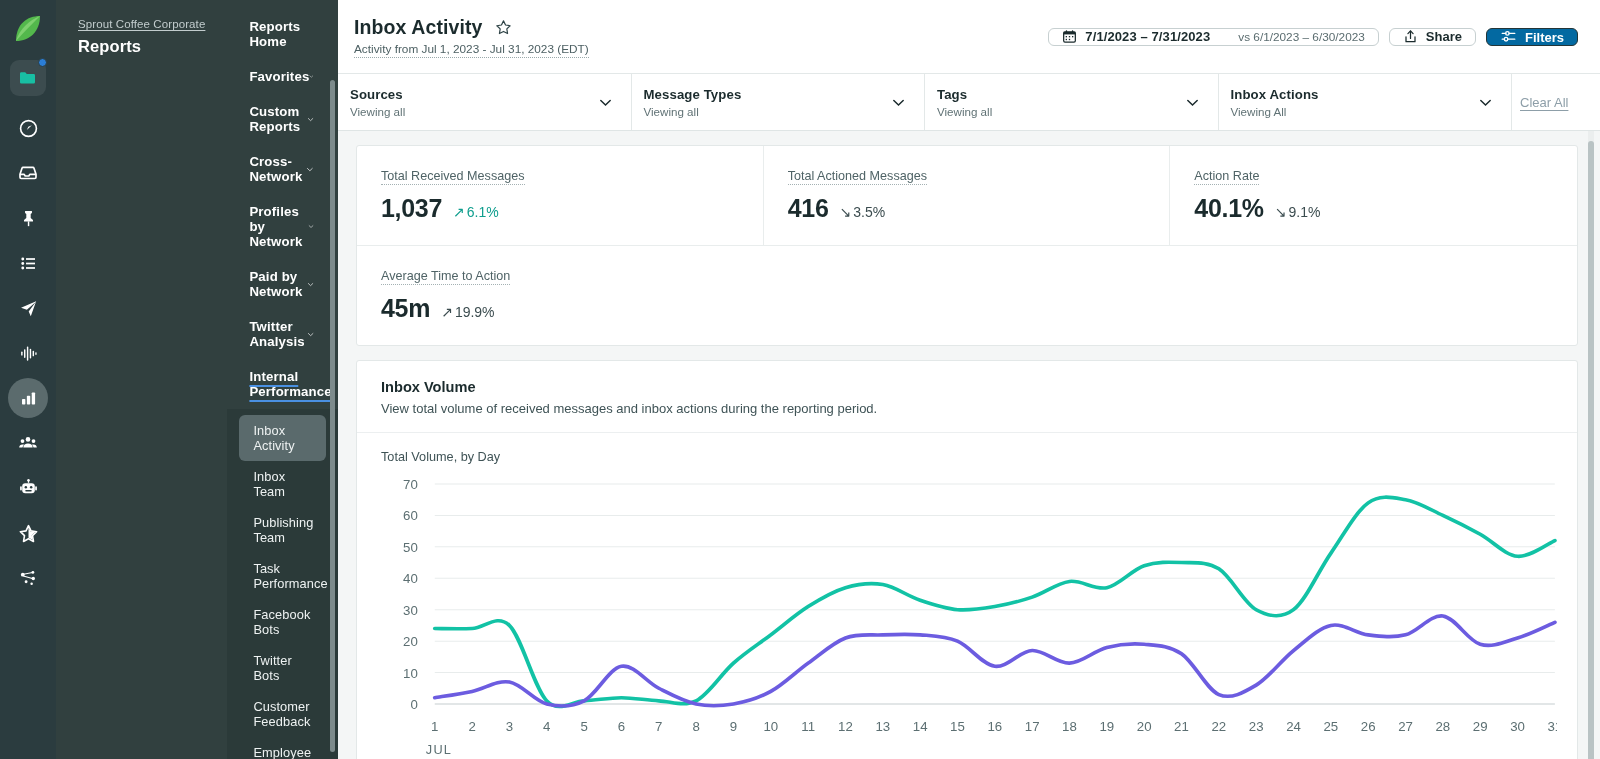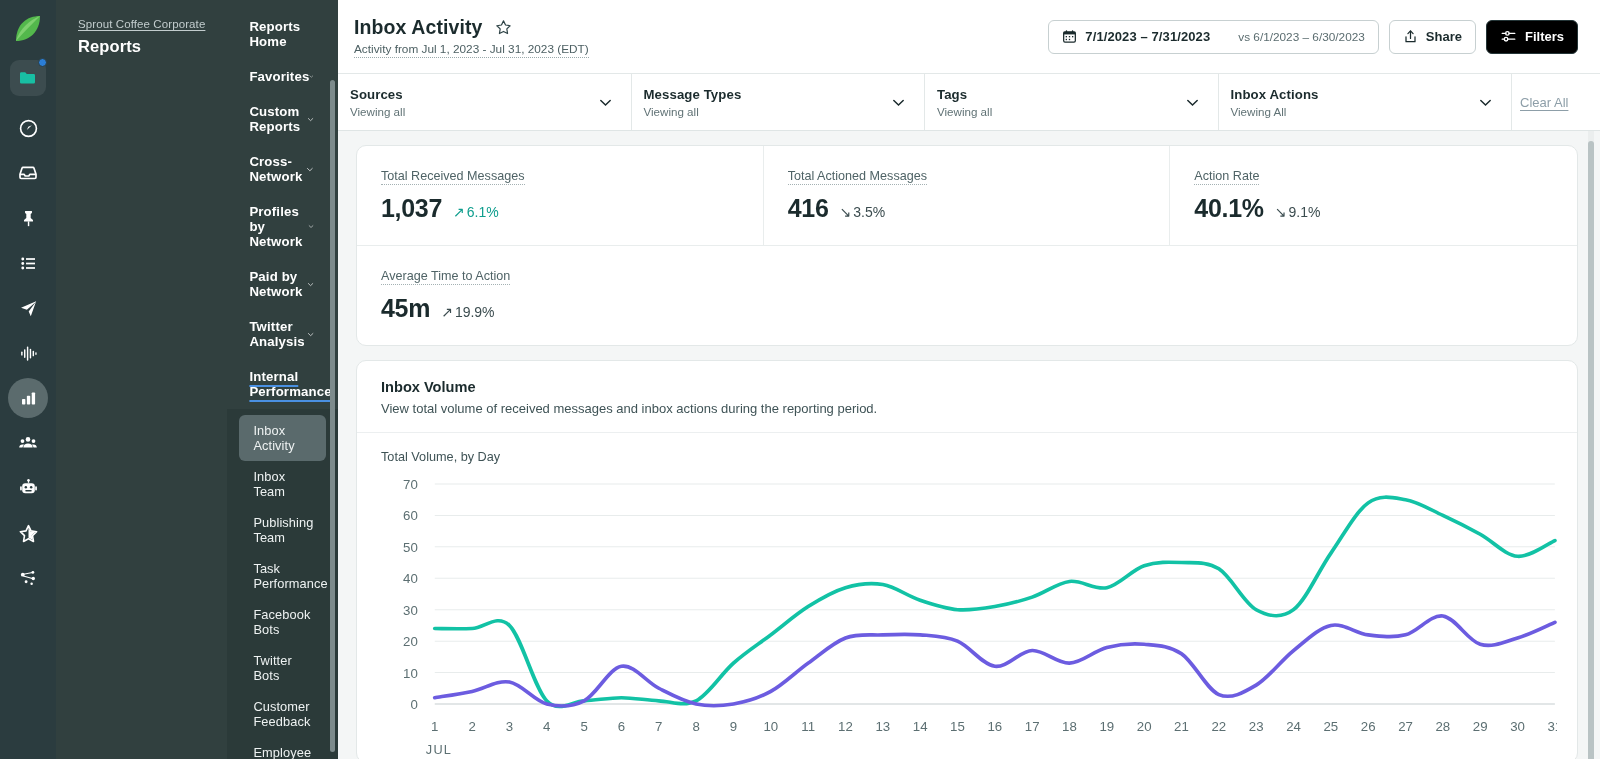--- a/index.html
+++ b/index.html
@@ -79,30 +79,30 @@
   .title-line { display: flex; align-items: center; gap: 12px; }
   .page-title { font-size: 19.5px; font-weight: bold; letter-spacing: .1px; color:#1b2b2d;}
   .star-btn { cursor: pointer; display:flex; }
   .subtitle {
     font-size: 11.8px; color: #4d6063;
     border-bottom: 1px dotted #9aa9ab; display: inline-block; padding-bottom:1px;
     width: fit-content; cursor: default;
   }
   .top-actions { display: flex; align-items: center; gap: 10px; }
   .btn {
-    display: flex; align-items: center; gap: 8px; height: 34px;
+    display: flex; align-items: center; gap: 8px; height: 18px;
     border: 1px solid #c7d0d1; border-radius: 6px; background: #fff;
     padding: 0 13px; font-size: 13px; cursor: pointer; color:#1b2b2d;
   }
   .btn.daterange { font-size: 13px; }
   .daterange .primary { font-weight: bold; letter-spacing: .1px;}
   .daterange .cmp { color: #5b6d70; font-size: 11.8px; margin-left: 20px; }
   .btn.share { font-weight: bold; }
   .btn.filters {
-    background: #000000; color: #fff; border-color: #243537; font-weight: bold;
+    background: #0369a1; color: #fff; border-color: #243537; font-weight: bold; align-items: flex-end;
   }
 
   
   .filterbar {
     background: #fff; height: 57px; display: flex; align-items: stretch;
     flex: 0 0 57px; border-bottom: 1px solid #dfe5e5;
   }
   .fcell {
     flex: 1; display: flex; align-items: center; justify-content: space-between;
     padding: 0 18px 0 12px; border-right: 1px solid #e3e8e8; cursor: pointer;
@@ -117,21 +117,21 @@
     padding-left: 8px;
   }
   .clear-all {
     font-size: 13px; color: #8d9ea8; text-decoration: underline;
     text-underline-offset: 3px; cursor: pointer;
   }
 
   
   .content { flex: 1; overflow: hidden; position: relative; padding: 14px 22px 0 18px; }
   .card {
-    background: #fff; border: 1px solid #e3e8e8; border-radius: 10px;
+    background: #fff; border: 1px solid #e3e8e8; border-radius: 3px;
   }
   .kpi-card { display: flex; flex-wrap: wrap; }
   .kpi {
     flex: 1 1 33.33%; padding: 20px 24px 22px 24px; min-width: 0;
     border-right: 1px solid #e9eded; border-bottom: 1px solid #e9eded;
   }
   .kpi:nth-child(3n) { border-right: none; }
   .kpi.last { flex: 1 1 100%; border-right: none; border-bottom: none; }
   .kpi-label {
     font-size: 12.6px; color: #4f6366; border-bottom: 1px dotted #a4b1b3;

